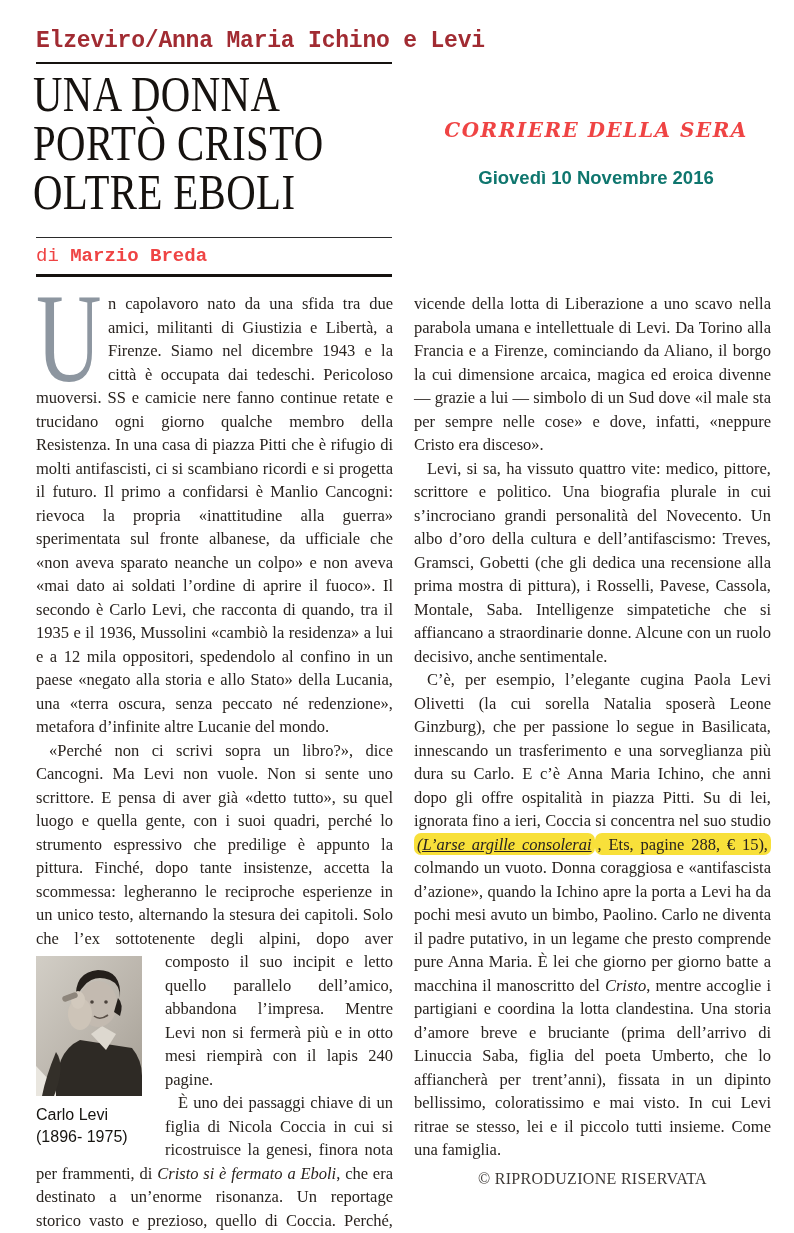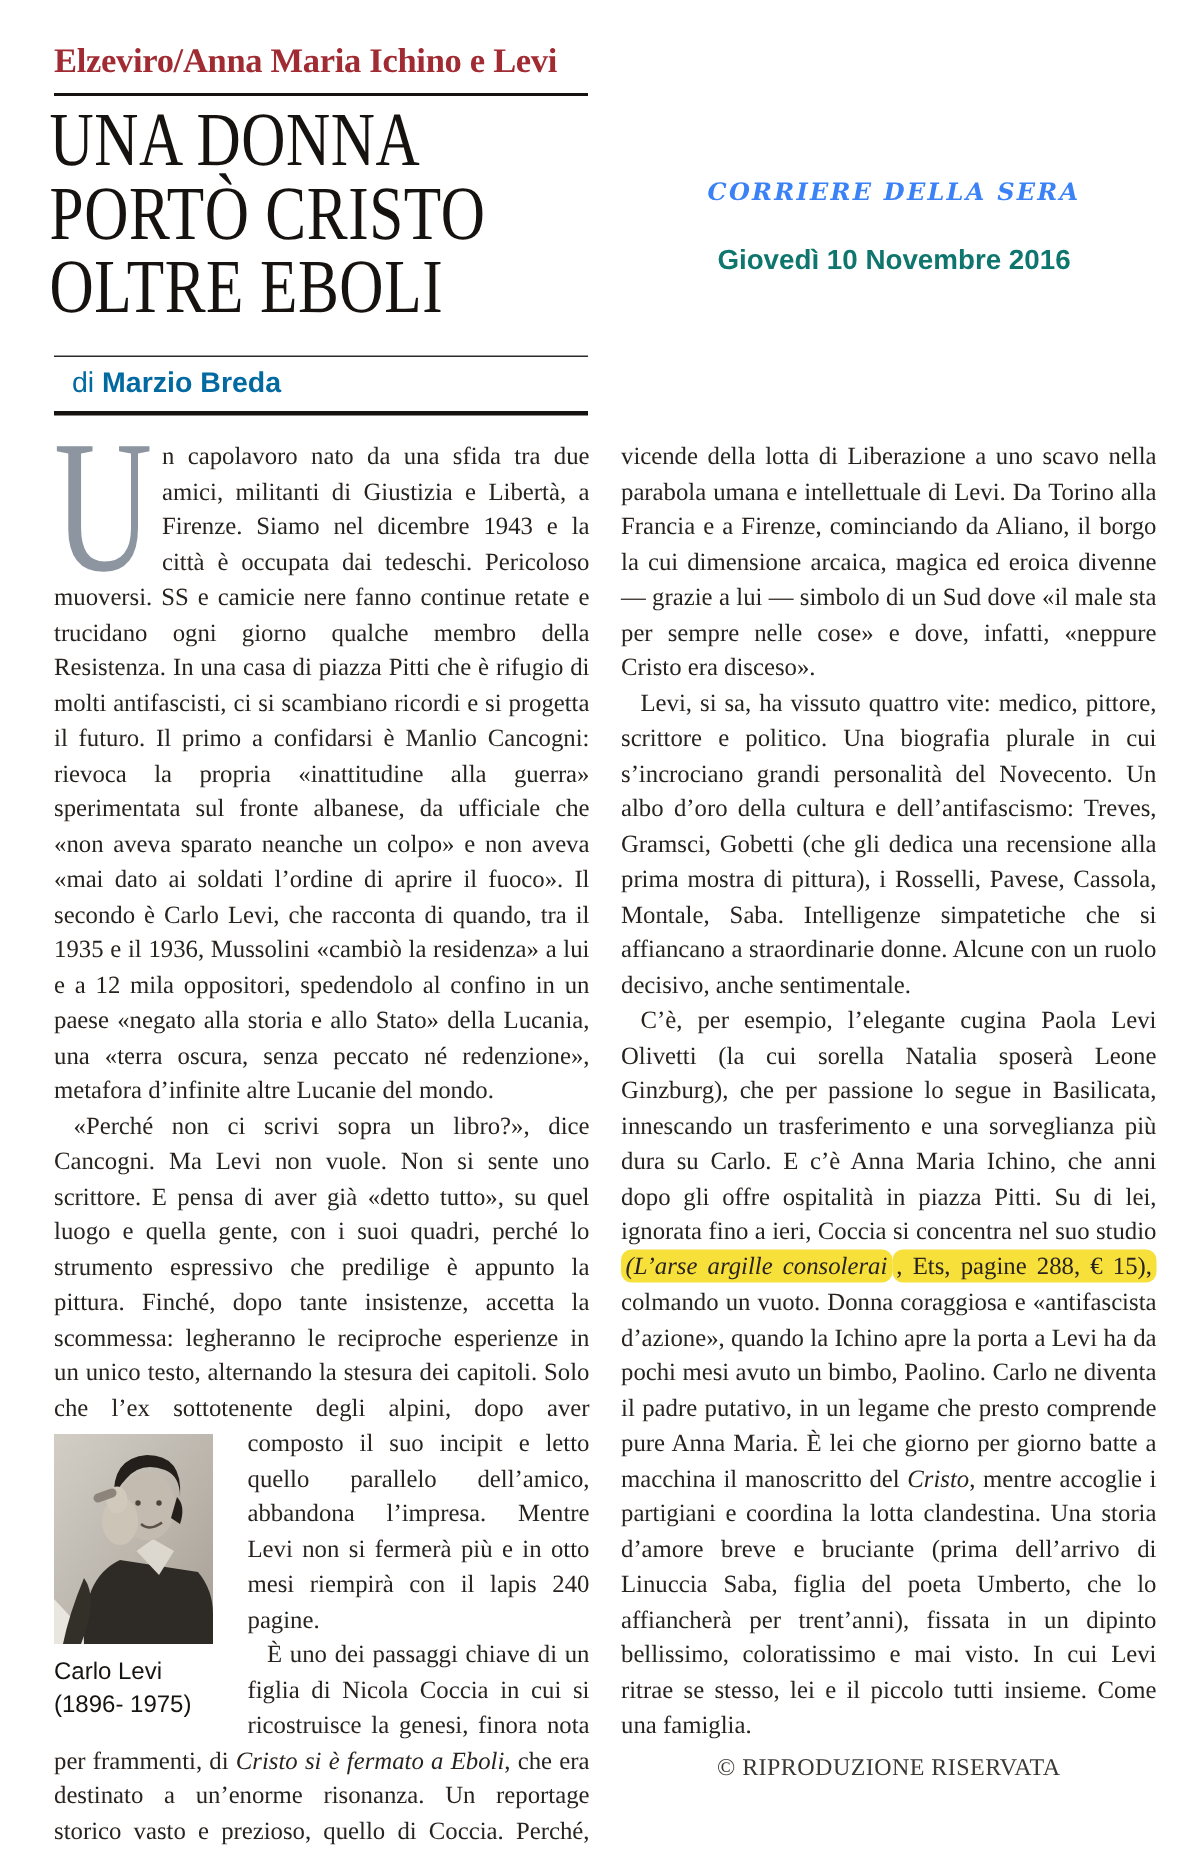--- a/index.html
+++ b/index.html
@@ -7,50 +7,50 @@
     position:relative;
     width:794px;height:1233px;
     background:#ffffff;
     overflow:hidden;
     font-family:"Liberation Serif", serif;
     color:#29231f;
   }
   
   .kicker{
     position:absolute;left:36px;top:27px;
-    font-family:Liberation Serif, serif;
+    font-family:Liberation Mono, monospace;
     font-weight:bold;font-size:23px;line-height:28px;
     color:#a12b32;letter-spacing:-0.2px;white-space:nowrap;
   }
   .kicker-rule{position:absolute;left:36px;top:62px;width:356px;height:2px;background:#15120f;}
   .headline{
     position:absolute;left:33px;top:70px;margin:0;
     width:470px;
     transform:scaleX(0.80);transform-origin:0 0;
     font-family:"Liberation Serif", serif;
     font-weight:normal;font-size:51px;line-height:49px;
     color:#16120f;letter-spacing:0.5px;
   }
   .headline span{display:block;}
   .masthead{position:absolute;left:420px;top:118px;width:352px;text-align:center;}
   .masthead-logo{
     font-family:"DejaVu Serif", serif;
     font-weight:bold;font-style:italic;
-    font-size:16px;letter-spacing:1.5px;color:#3b82f6;white-space:nowrap;
+    font-size:20px;letter-spacing:1.5px;color:#ef4444;white-space:nowrap;
   }
   .masthead-date{
     margin-top:25px;
     font-family:"Liberation Sans", sans-serif;
     font-weight:bold;font-size:18.5px;color:#0f766e;
   }
   .rule-thin{position:absolute;left:36px;top:237px;width:356px;height:1px;background:#2a2a2a;}
   .byline{
-    position:absolute;left:48px;top:245px;
-    font-family:Liberation Sans, sans-serif;
-    font-size:19px;color:#0369a1;
+    position:absolute;left:36px;top:245px;
+    font-family:Liberation Mono, monospace;
+    font-size:19px;color:#ef4444;
   }
   .byline b{font-weight:bold;}
   .rule-thick{position:absolute;left:36px;top:274px;width:356px;height:3px;background:#15120f;}
   
   .columns{
     position:absolute;left:36px;top:292px;
     display:flex;gap:21px;
   }
   .col{width:357px;}
   .para{
@@ -72,21 +72,21 @@
   }
   
   .italic{font-style:italic;}
   .highlight{
     background:#f8e03a;
     padding:1.5px 3px;
     border-radius:7px;
     -webkit-box-decoration-break:clone;
     box-decoration-break:clone;
   }
-  .highlight.italic,.highlight-italic{font-style:italic;}
+  .highlight.italic,.highlight-italic{font-style:italic;text-decoration:underline;}
   
   .photo-float{
     float:left;
     width:116px;
     margin:6px 13px 2px 0;
     text-indent:0;
   }
   .photo-float svg{display:block;width:106px;height:140px;}
   .caption{
     display:block;

